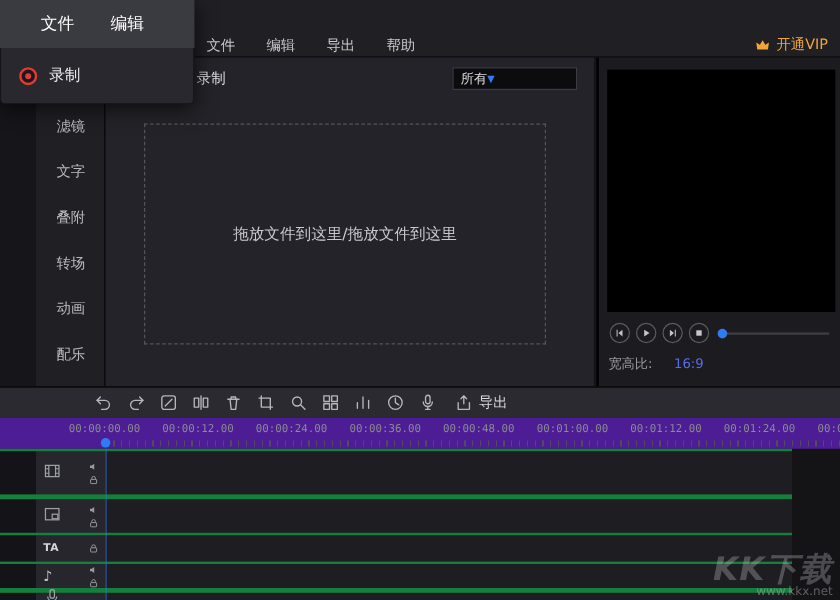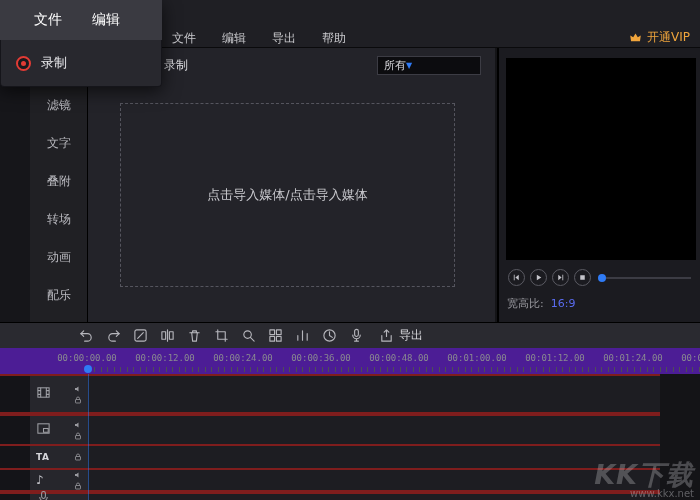--- a/index.html
+++ b/index.html
@@ -64,21 +64,21 @@
   .screen { position:absolute; left:7px; top:10px; width:190px; height:202px; background:#000; }
   .pcontrols { position:absolute; left:9px; top:221px; display:flex; gap:5px; align-items:center; }
   .pbtn { width:17px; height:17px; border-radius:50%; border:1px solid #5a5a62;
     background:transparent; display:flex; align-items:center; justify-content:center; padding:0; }
   .pbtn svg { width:9px; height:9px; }
   .slider { position:absolute; left:100px; top:229px; width:92px; height:2px;
     background:#3c3c44; }
   .slider .thumb { position:absolute; left:-1px; top:-3px; width:8px; height:8px;
     border-radius:50%; background:#2f7bf5; }
   .aspect { position:absolute; left:8px; top:248px; font-size:11px; color:#9a9aa0; }
-  .aspect .val { color:#5a6cf0; margin-left:7px; }
+  .aspect .val { color:#5a6cf0; margin-left:18px; }
 
   
   .toolbar { position:absolute; left:0; top:322px; width:700px; height:26px;
     background:#2a2a30; border-top:1px solid #000; display:flex; align-items:center;
     gap:11px; padding-left:78px; }
   .tbtn { width:16px; height:16px; background:none; border:none; padding:0;
     display:flex; align-items:center; justify-content:center; }
   .tbtn svg, .export-group svg { width:15px; height:15px; stroke:#b6b6bc; fill:none;
     stroke-width:1.2; stroke-linecap:round; stroke-linejoin:round; }
   .export-group { display:flex; align-items:center; gap:5px; margin-left:4px;
@@ -92,21 +92,21 @@
     font-family:"DejaVu Sans Mono","Liberation Mono",monospace; font-size:9px; color:#8a8a90; }
   .ruler-ticks { position:absolute; left:88px; right:0; bottom:2px; height:5px;
     background:repeating-linear-gradient(90deg,#4e4e55 0,#4e4e55 1px,transparent 1px,transparent 6.5px); }
   .playhead-dot { position:absolute; left:84px; bottom:1px; width:8px; height:8px;
     border-radius:50%; background:#2f7bf5; z-index:6; }
   .playhead-line { position:absolute; left:88px; top:374px; width:1px; height:126px;
     background:rgba(47,123,245,.5); z-index:5; }
 
   
   .tracks { position:absolute; left:0; top:374px; width:660px; height:126px;
-    background:#7f1d1d; overflow:hidden; }
+    background:#15803d; overflow:hidden; }
   .track-row { position:absolute; left:0; width:700px; display:flex; }
   .t-rail { width:30px; background:#141418; flex:0 0 auto; }
   .t-head { width:58px; background:#26262c; flex:0 0 auto; display:flex;
     align-items:center; justify-content:space-between; padding:0 6px; }
   .t-content { flex:1; background:#1d1d22; }
   .t-main svg { width:15px; height:15px; stroke:#9fa0a6; fill:none; stroke-width:1.1; }
   .t-label { font-size:9px; font-weight:bold; color:#d5d5da; letter-spacing:.5px; }
   .t-note { font-size:12px; color:#c2c2c8; }
   .t-mini { display:flex; flex-direction:column; gap:3px; align-items:center; }
   .t-mini svg { width:8px; height:8px; }
@@ -164,21 +164,21 @@
   <div class="media">
     <div class="media-record">
       <span class="record-target small"></span>
       <span>录制</span>
     </div>
     <div class="media-filter">
       <span>所有</span>
       <span class="arrow">▼</span>
     </div>
     <div class="dropzone">
-      <span>点击导入媒体/点击导入媒体</span>
+      <span>拖放文件到这里/拖放文件到这里</span>
     </div>
   </div>
 
   <div class="preview">
     <div class="screen"></div>
     <div class="pcontrols">
       <button class="pbtn">
         <svg viewBox="0 0 16 16">
             <path d="M4 3v10" stroke="#c5c5cb" stroke-width="1.5"></path>
             <path d="M12 3L6 8l6 5z" fill="#c5c5cb"></path>

